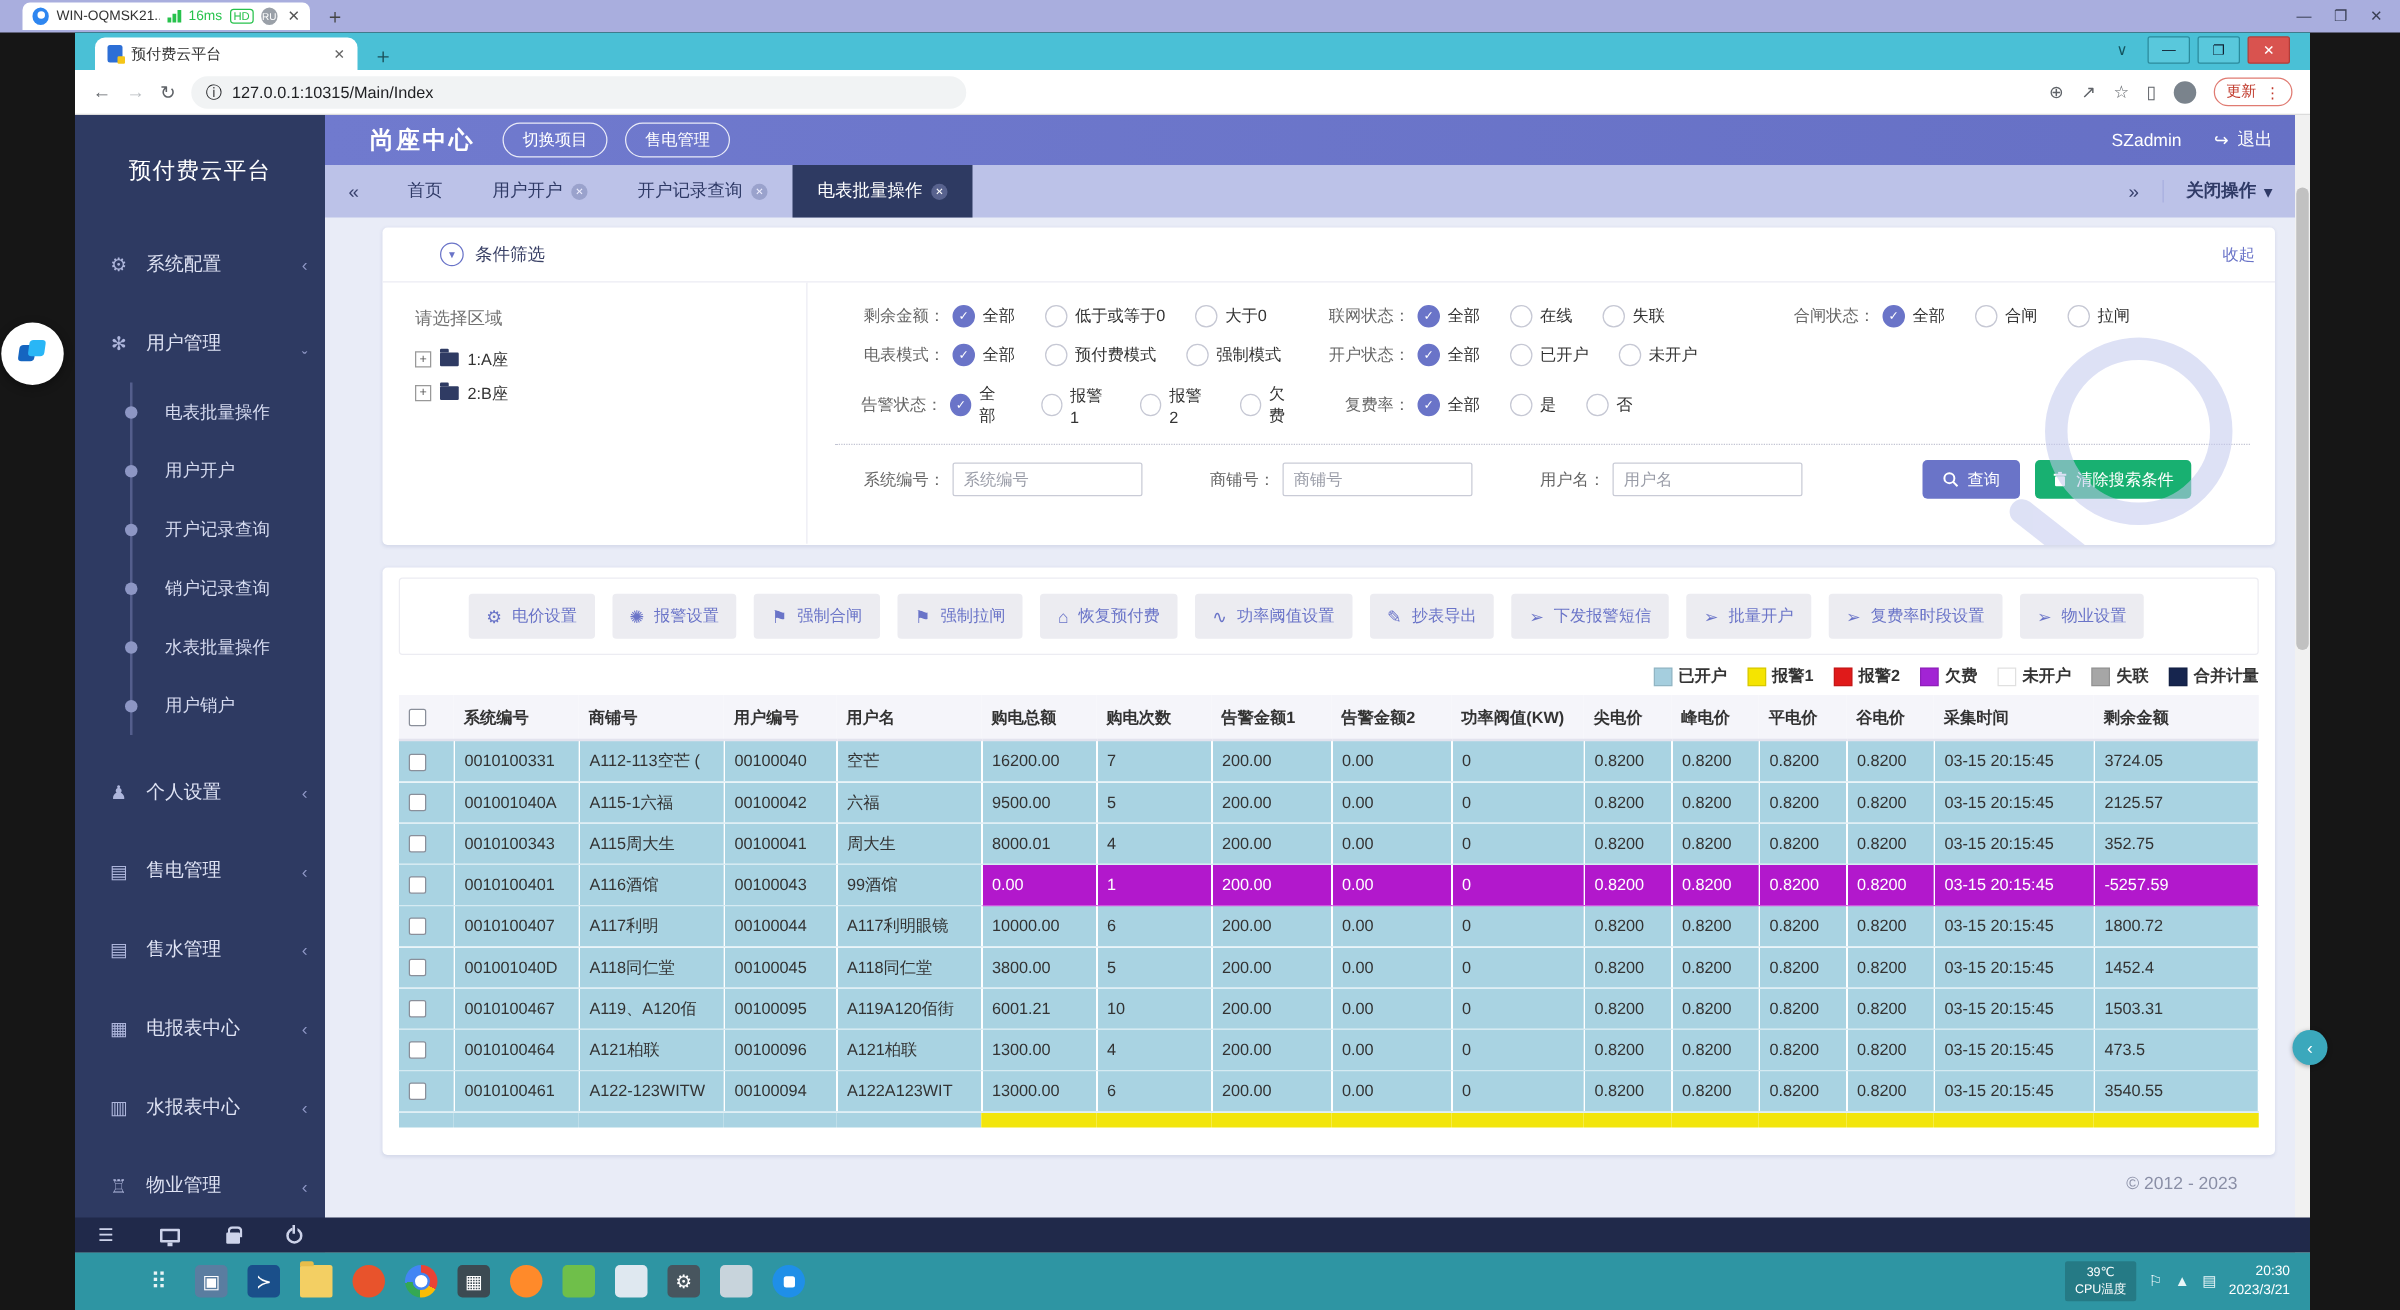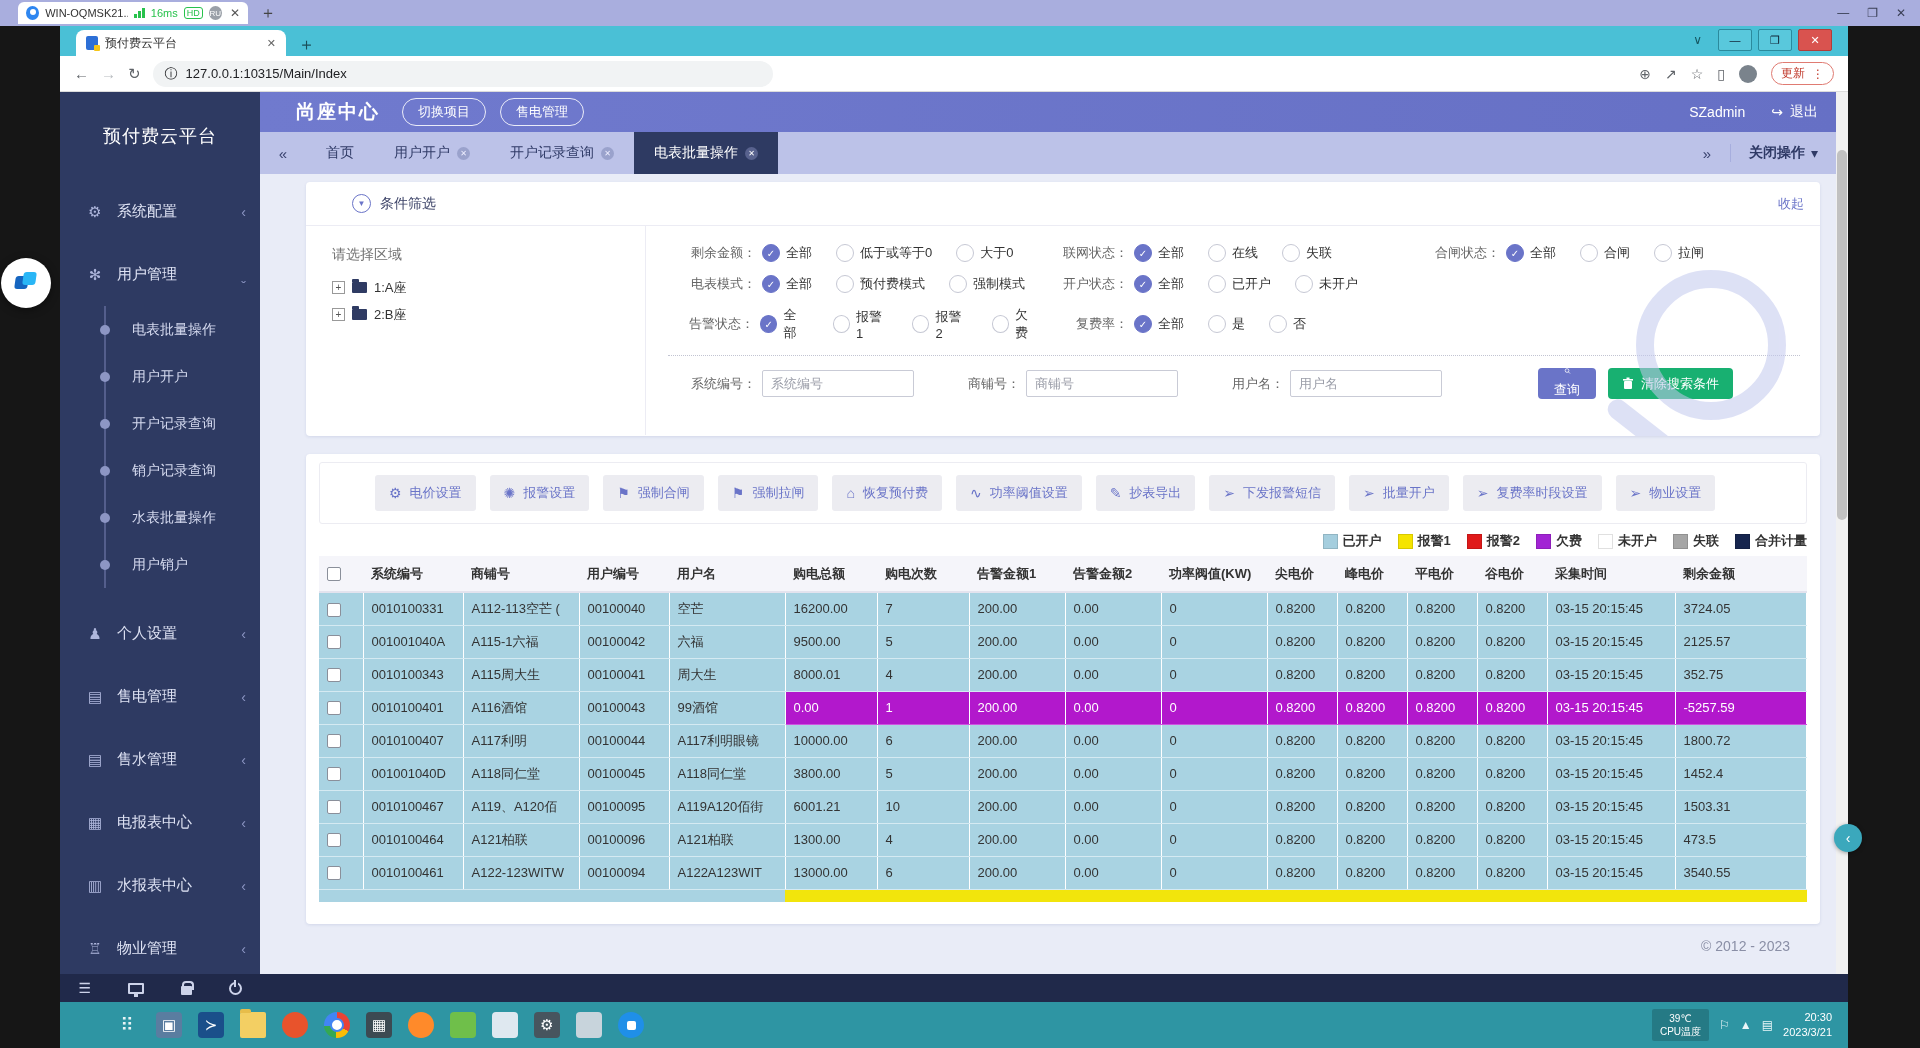--- a/index.html
+++ b/index.html
@@ -104,21 +104,21 @@
   .f-label { width:88px; text-align:right; color:#666; font-size:13px; margin-right:6px; }
   .opts { display:flex; gap:24px; }
   .ropt { display:flex; align-items:center; gap:6px; color:#333; font-size:13px; }
   .rc { width:18px; height:18px; border-radius:50%; border:1px solid #c6c8d4; background:#fff; display:inline-flex; align-items:center; justify-content:center; color:transparent; font-size:10px; }
   .ropt.on .rc { background:#6a74c8; border-color:#6a74c8; color:#fff; }
   .dotline { border-top:1px dotted #c2c4d2; margin:4px 20px 12px 0; }
   .inp-row { display:flex; align-items:center; }
   .inp-row .f-label { width:88px; }
   .f-input { width:152px; height:27px; border:1px solid #c9cbd6; border-radius:2px; padding:0 8px; font-size:13px; color:#333; background:#fff; }
   .f-input::placeholder { color:#9a9da8; }
-  .btn-search { margin-left:78px; background:#6a74c8; color:#fff; border:none; border-radius:4px; height:31px; padding:0 16px; font-size:13px; display:flex; align-items:center; gap:7px;flex-direction:column; }
+  .btn-search { margin-left:78px; background:#6a74c8; color:#fff; border:none; border-radius:4px; height:31px; padding:0 16px; font-size:13px; display:flex; align-items:center; gap:7px; }
   .btn-clear { margin-left:12px; background:#18b071; color:#fff; border:none; border-radius:4px; height:31px; padding:0 14px; font-size:13px; display:flex; align-items:center; gap:7px; }
   .watermark { position:absolute; right:34px; top:44px; width:150px; height:150px; border:18px solid #c3c9ee; border-radius:50%; opacity:.55; }
   .watermark::after { content:""; position:absolute; left:-52px; top:128px; width:74px; height:20px; background:#c3c9ee; transform:rotate(38deg); border-radius:10px; }
 
   .table-card { margin-top:18px; height:470px; padding:8px 13px 0 13px; overflow:hidden; position:relative; }
   .toolbar-box { border:1px solid #ececf2; border-radius:3px; padding:12px 12px 12px 55px; display:flex; gap:14px; }
   .tb-btn { background:#ececf1; border:none; border-radius:3px; height:36px; padding:0 14px; color:#6a74c8; font-size:13px; display:flex; align-items:center; gap:8px; }
   .tb-btn .g { font-size:14px; }
   .legend { display:flex; justify-content:flex-end; align-items:center; gap:16px; height:30px; margin-top:2px; }
   .lg { display:flex; align-items:center; gap:5px; color:#333; font-size:13px; font-weight:bold; }

